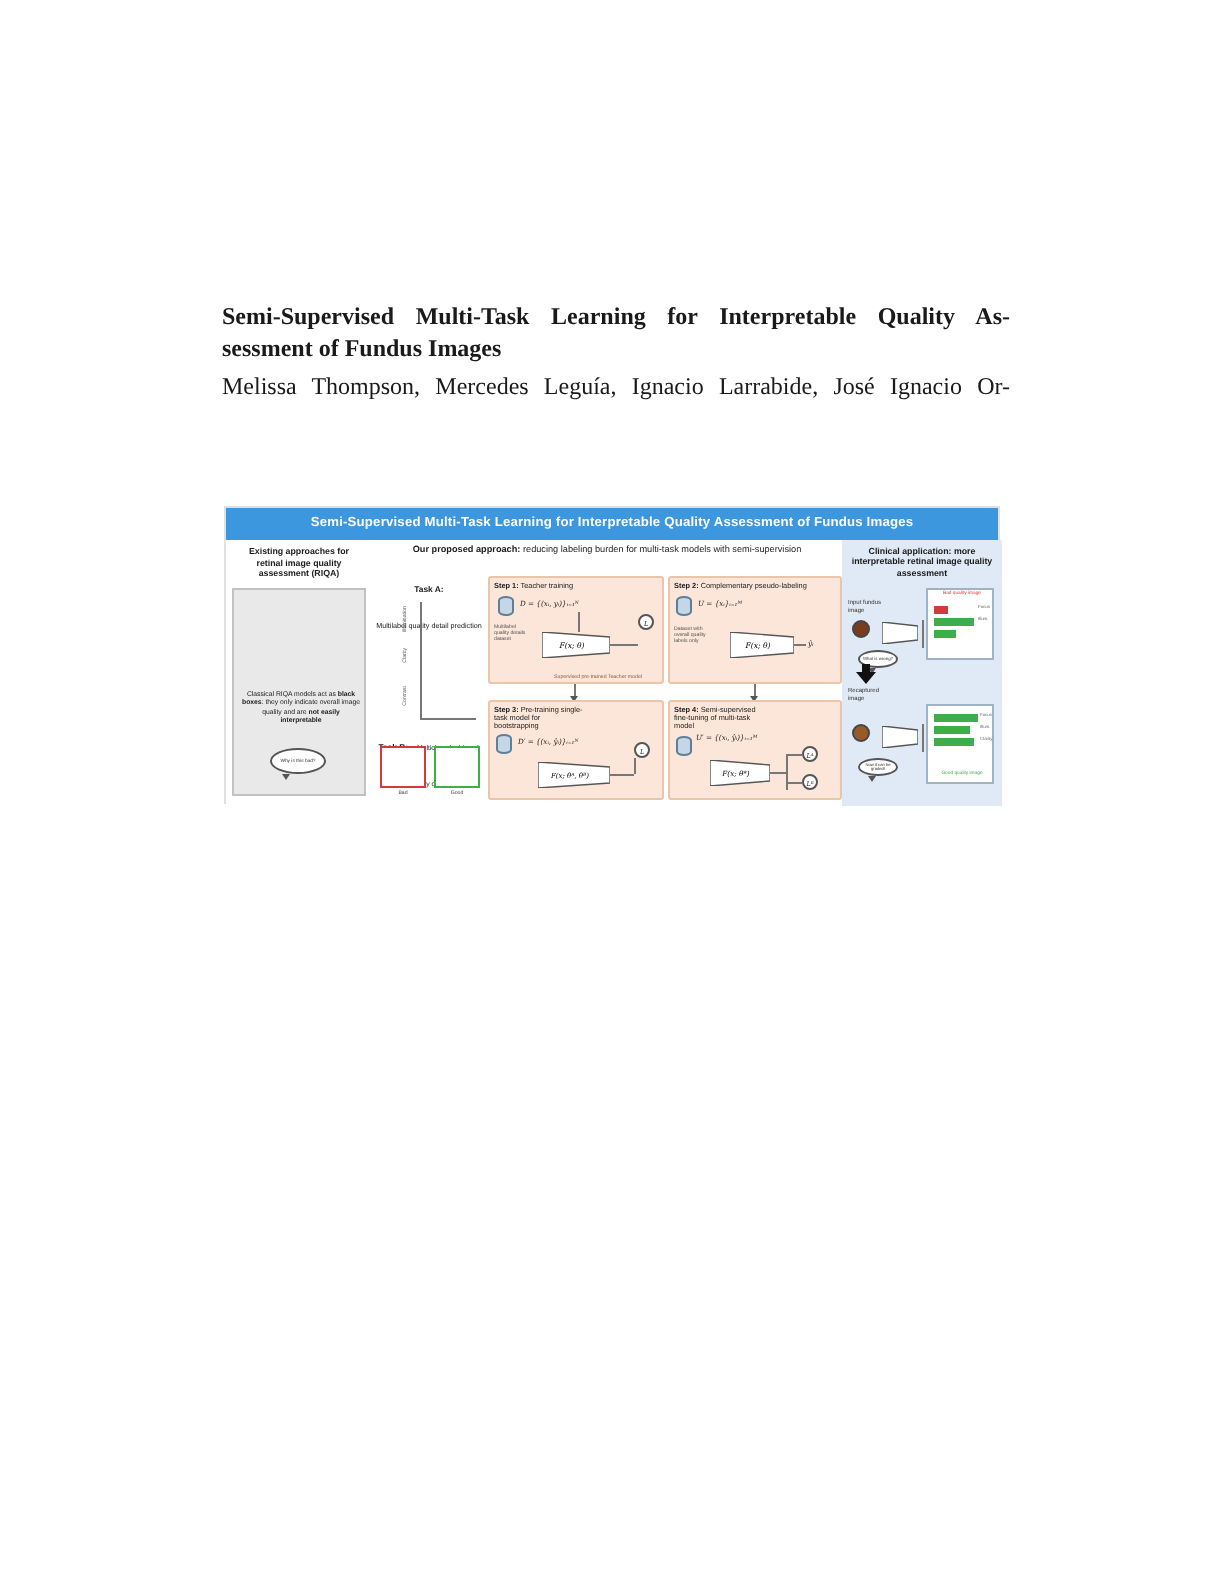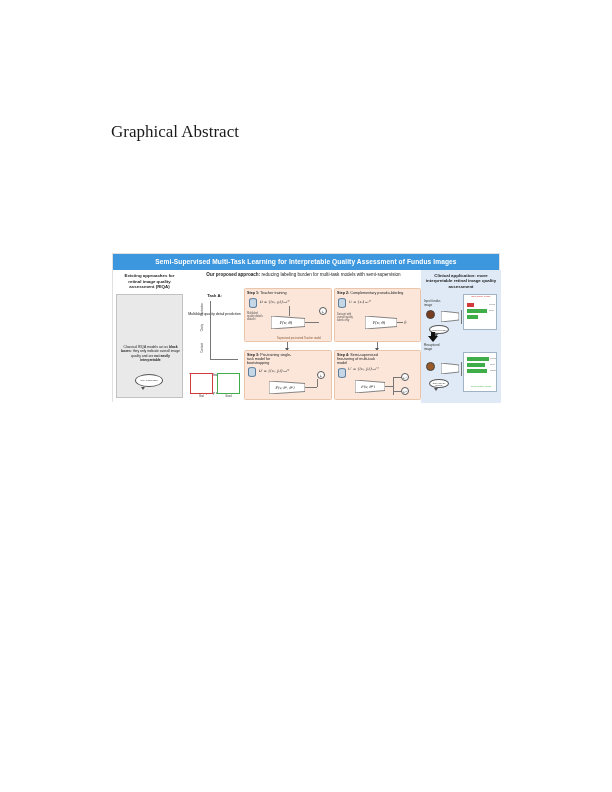--- a/index.html
+++ b/index.html
@@ -29,24 +29,28 @@
   .tri-down{position:absolute;width:0;height:0;border-left:5px solid transparent;border-right:5px solid transparent;border-top:6px solid #111}
   .stem{position:absolute;background:#111}
   .vtick{writing-mode:vertical-rl;transform:rotate(180deg);color:#555}
   svg text{font-family:"DejaVu Serif",serif;font-style:italic}
 </style>
 </head>
 <body>
 
 <div class="page">
 
-  <div class="abs sectionTitle">Graphical Abstract</div>
-
+
+  <div class="abs paperTitle">
+    <div class="jl">Semi-Supervised Multi-Task Learning for Interpretable Quality As-</div>
+    <div>sessment of Fundus Images</div>
+  </div>
 
   <div class="abs authors">
+    <div class="jl">Melissa Thompson, Mercedes Leguía, Ignacio Larrabide, José Ignacio Or-</div>
   </div>
 
   <div class="abs fig">
 
     <div class="abs banner">Semi-Supervised Multi-Task Learning for Interpretable Quality Assessment of Fundus Images</div>
 
     <div class="abs panel" style="left:0;width:73px;background:#fff">
       <div class="abs ptitle" style="left:7px;top:3px;width:59px">Existing approaches for retinal image quality assessment (RIQA)</div>
       <div class="abs" style="left:3px;top:24px;width:67px;height:104px;background:#e9e9e9;border:0.5px solid #c2c2c2">
         <div class="abs tiny" style="left:4px;top:50px;width:59px;text-align:center;color:#222">

